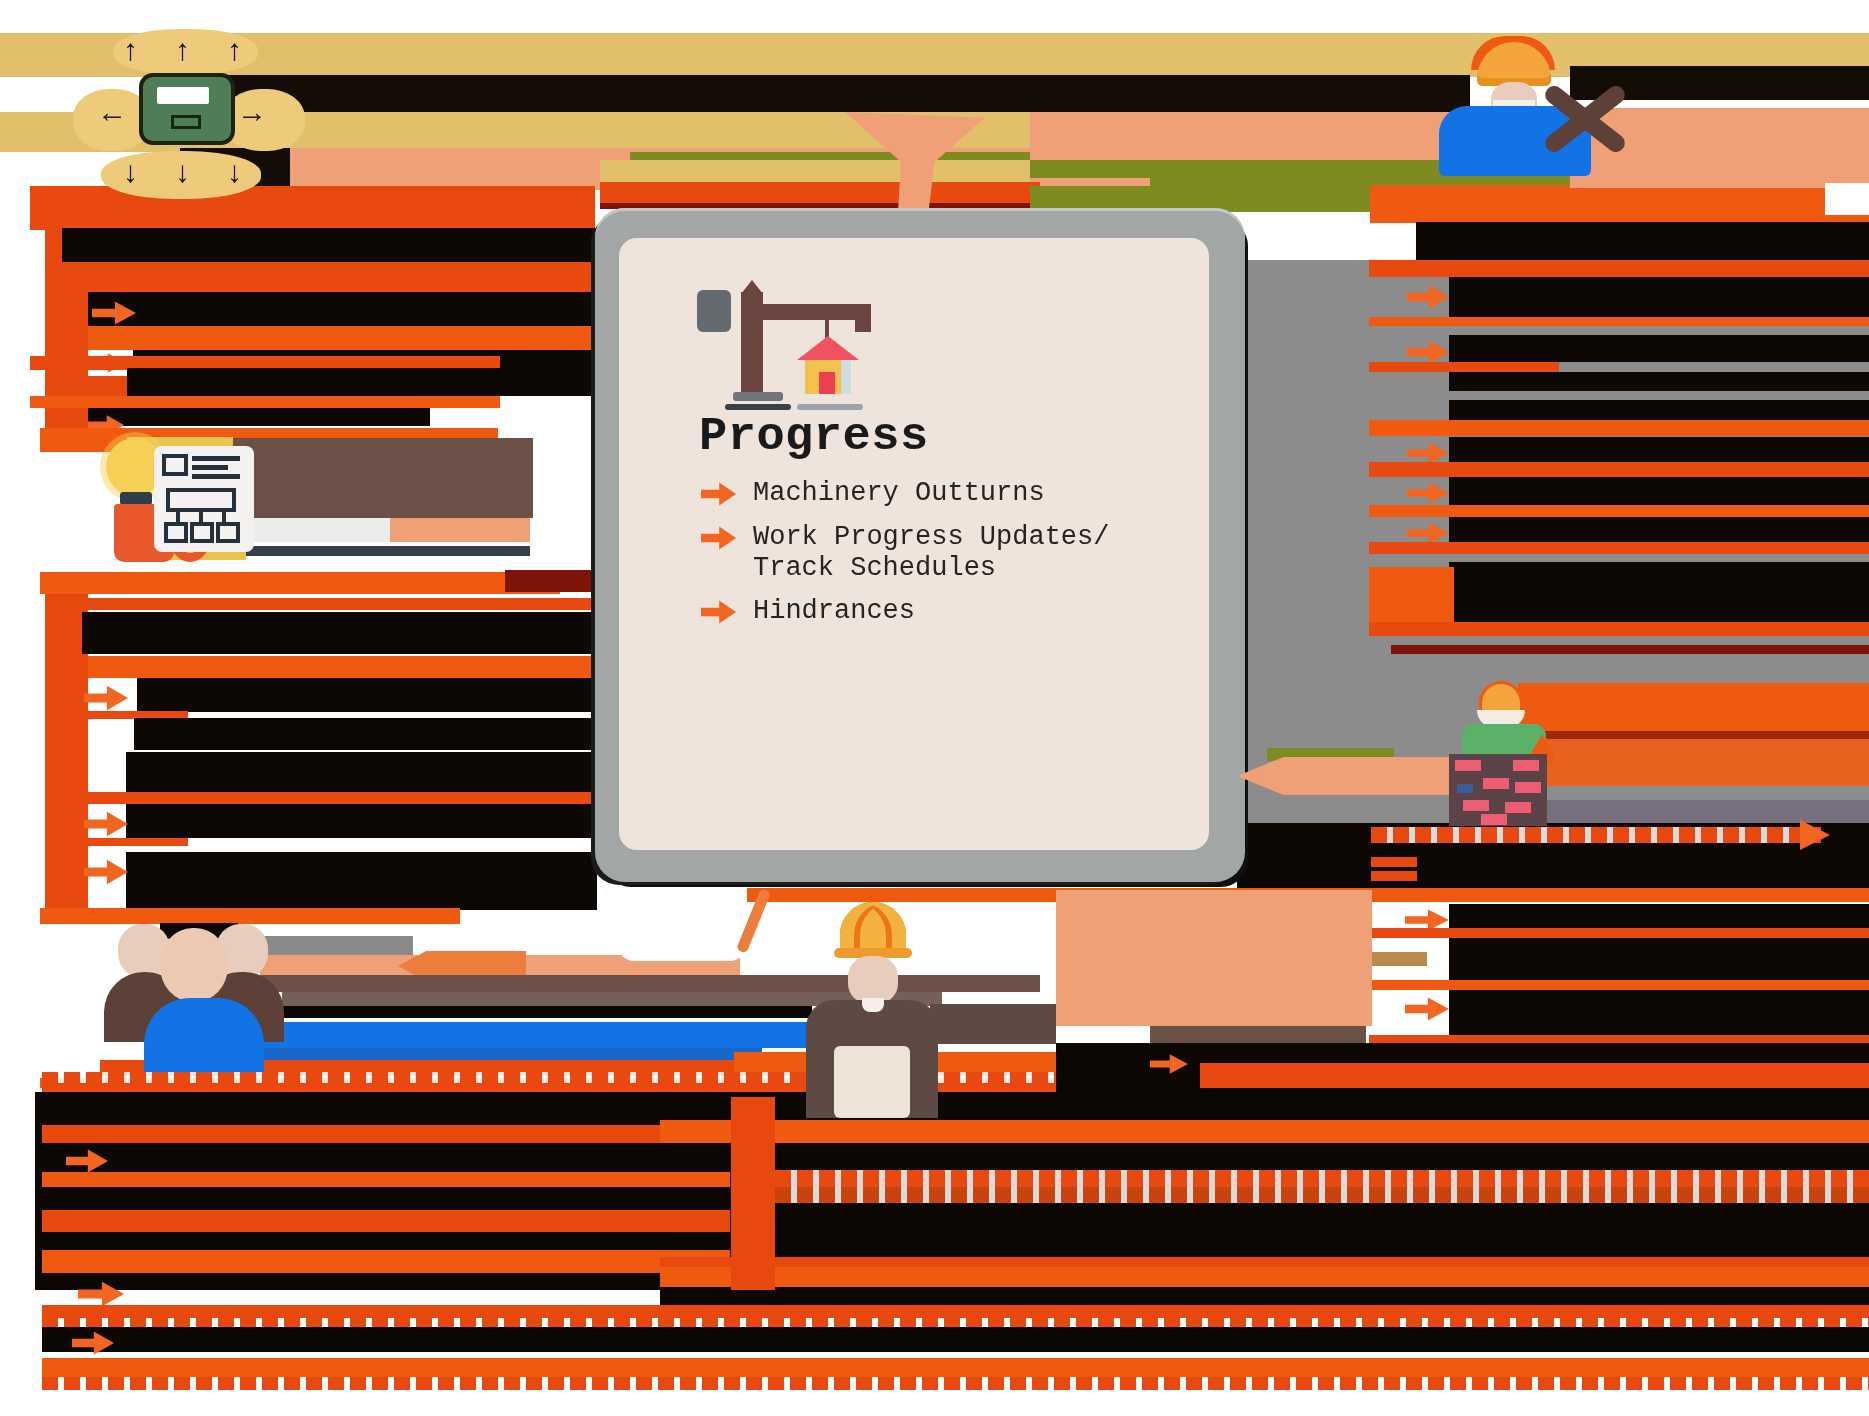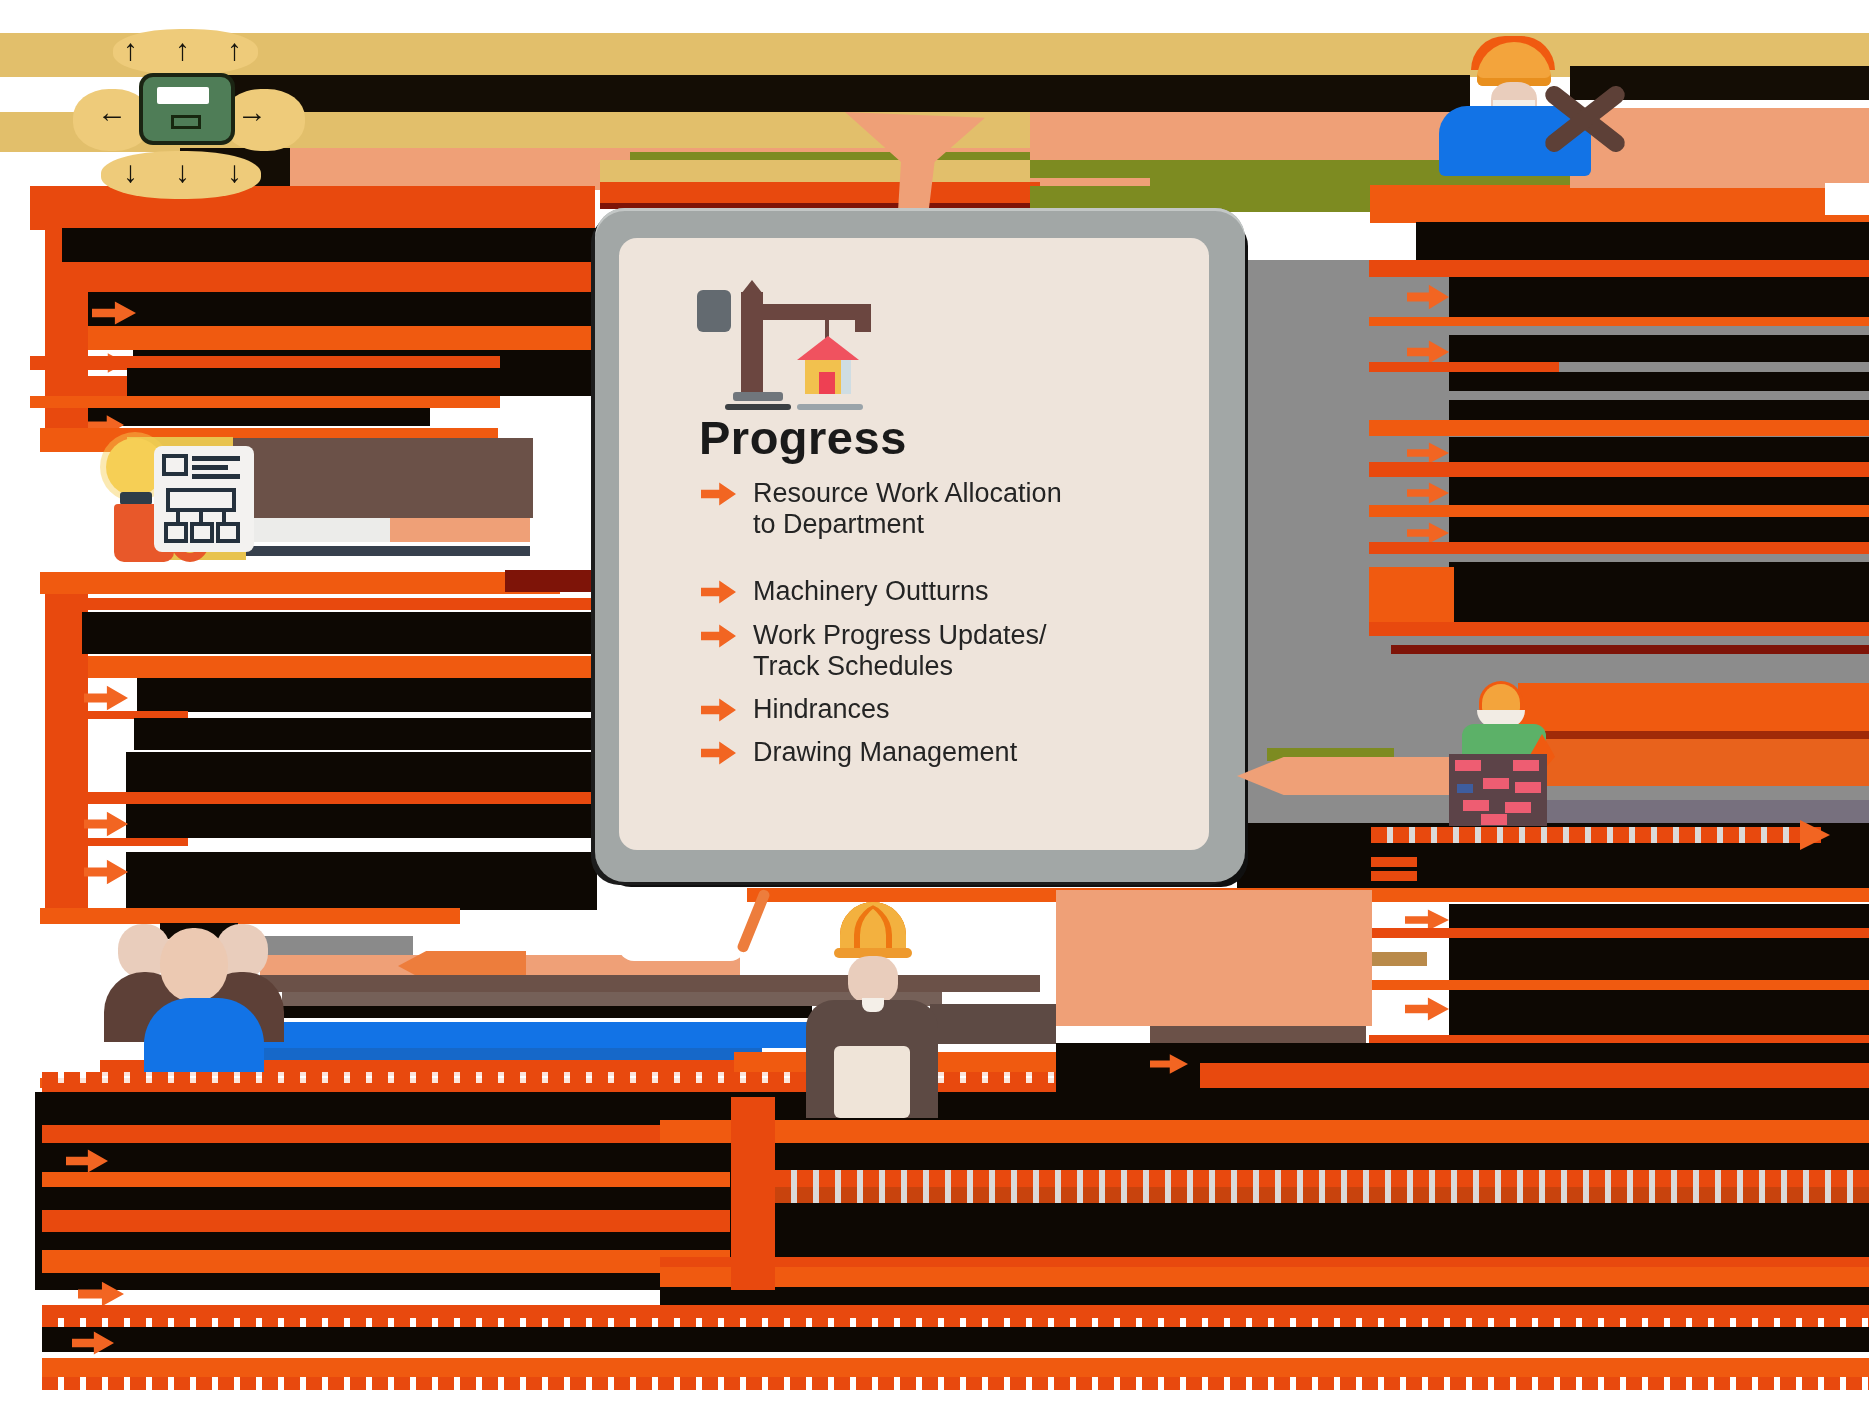--- a/index.html
+++ b/index.html
@@ -6,21 +6,21 @@
   .canvas{position:relative;width:1869px;height:1416px;overflow:hidden;background:#ffffff;
           font-family:"Liberation Sans",sans-serif;}
   .abs{position:absolute;}
   .bar{position:absolute;}
 
   
   .tablet{position:absolute;left:595px;top:208px;width:650px;height:674px;
           background:var(--card-frame);border-radius:30px;
           box-shadow:-6px 5px 0 -2px #1c1c1c, 6px 8px 0 -3px #101010, inset 0 3px 0 #c3c7c6;}
   .tablet-inner{position:absolute;left:24px;top:30px;right:36px;bottom:32px;
-          background:var(--card-bg);border-radius:18px;}
+          background:var(--card-bg);border-radius:18px;font-family:Liberation Mono, monospace;}
   .card-title{position:absolute;left:80px;top:172px;font-size:47px;font-weight:700;
           color:#1a1a1a;letter-spacing:.5px;}
   .card-list{position:absolute;left:82px;top:240px;right:30px;}
   .card-item{display:flex;align-items:flex-start;}
   .card-item .txt{font-size:27px;line-height:31px;color:#242424;white-space:pre-line;}
   .b-arrow{flex:0 0 35px;width:35px;height:26px;margin:3px 17px 0 0;background:var(--bullet);
           clip-path:polygon(0% 34%,52% 34%,52% 6%,100% 50%,52% 94%,52% 66%,0% 66%);}
   .gap0{margin-bottom:36px;} .gap1{margin-bottom:12px;} .gap2{margin-bottom:13px;} .gap3{margin-bottom:12px;}
 
   
@@ -287,42 +287,33 @@
         <polygon points="100,80 131,56 162,80" fill="#f0525f"></polygon>
         <rect x="108" y="80" width="46" height="34" fill="#f2c14e"></rect>
         <rect x="144" y="80" width="10" height="34" fill="#cfdde3"></rect>
         <rect x="122" y="92" width="16" height="22" fill="#ee4053"></rect>
         <rect x="36" y="112" width="50" height="9" rx="3" fill="#70767c"></rect>
         <rect x="28" y="124" width="66" height="6" rx="3" fill="#3c4043"></rect>
         <rect x="100" y="124" width="66" height="6" rx="3" fill="#9aa4aa"></rect>
       </svg>
       <div class="card-title">Progress</div>
       <div class="card-list">
-        <div class="card-item gap0">
-          <span class="b-arrow"></span>
-          <span class="txt">Resource Work Allocation
-to Department</span>
-        </div>
         <div class="card-item gap2">
           <span class="b-arrow"></span>
           <span class="txt">Machinery Outturns</span>
         </div>
         <div class="card-item gap1">
           <span class="b-arrow"></span>
           <span class="txt">Work Progress Updates/
 Track Schedules</span>
         </div>
         <div class="card-item gap3">
           <span class="b-arrow"></span>
           <span class="txt">Hindrances</span>
         </div>
-        <div class="card-item">
-          <span class="b-arrow"></span>
-          <span class="txt">Drawing Management</span>
-        </div>
       </div>
     </div>
   </div>
 
   <div id="overlay-bars">
       <div class="bar" style="left: 1237px; top: 757px; width: 212px; height: 38px; background: rgb(239, 160, 119); clip-path: polygon(0px 50%, 22% 0px, 100% 0px, 100% 100%, 22% 100%);"></div>
     </div>
 
 </div>
 

